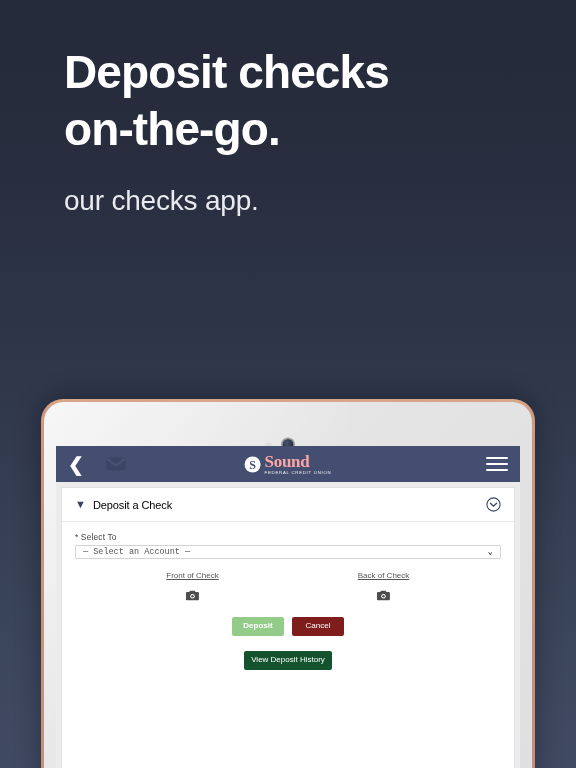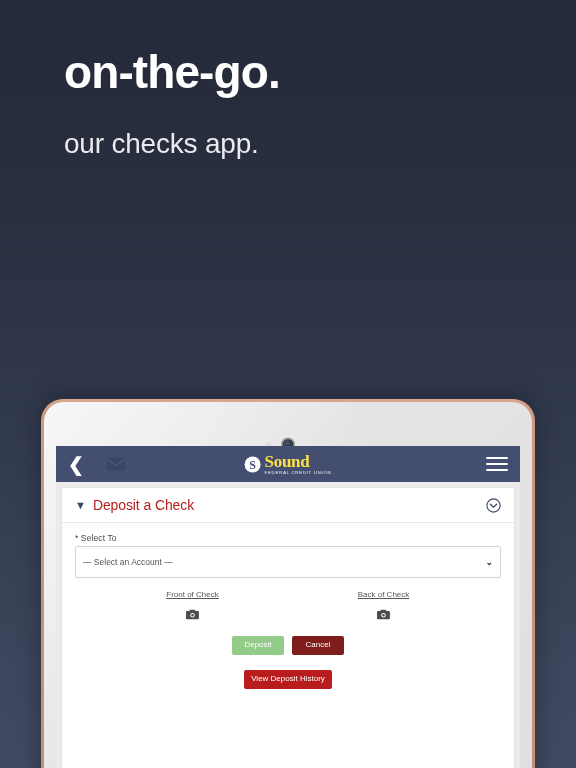--- a/index.html
+++ b/index.html
@@ -143,21 +143,21 @@
     background: #ffffff;
     color: #434e70;
     font-size: 12px;
     font-weight: bold;
     line-height: 16px;
     text-align: center;
     font-family: "Liberation Serif", serif;
   }
   .logo-text { text-align: left; }
   .logo-name {
-    color: #fde047;
+    color: #fca5a5;
     font-size: 17px;
     font-weight: bold;
     line-height: 17px;
     letter-spacing: -0.3px;
     font-family: "Liberation Serif", serif;
   }
   .logo-tag {
     color: #ffffff;
     font-size: 4.3px;
     letter-spacing: 0.75px;
@@ -194,51 +194,52 @@
     padding: 9px 13px;
     border-bottom: 1px solid #e8e8e8;
   }
   .caret {
     color: #3b4560;
     font-size: 11px;
     margin-right: 7px;
     line-height: 1;
   }
   .card-title {
-    color: #b91c1c;
-    font-size: 14px;
+    color: #000000;
+    font-size: 11px;
     letter-spacing: -0.1px;
   }
   .collapse-icon {
     margin-left: auto;
     width: 15px; height: 15px;
   }
 
   .card-body { padding: 10px 13px 0 13px; }
 
   .field-label {
     color: #464646;
     font-size: 8.5px;
     margin-bottom: 3px;
     letter-spacing: 0.1px;
   }
   .field-group { margin-bottom: 9px; }
 
   .select-box, .text-box {
     width: 100%;
-    height: 32px;
+    height: 14px;
     border: 1px solid #d3d3d3;
     border-radius: 2px;
     background: #ffffff;
     display: flex;
     align-items: center;
     padding: 0 7px;
     font-size: 8.5px;
     color: #555555;
     position: relative;
+    font-family: Liberation Mono, monospace;
   }
   .select-arrow {
     margin-left: auto;
     color: #333;
     font-size: 9px;
     line-height: 1;
     font-weight: bold;
   }
   .text-box .ph { color: #9a9a9a; }
 
@@ -277,34 +278,35 @@
     border-radius: 2px;
     color: #ffffff;
     font-size: 8px;
     font-family: "Liberation Sans", sans-serif;
     padding: 4px 0;
     width: 52px;
     text-align: center;
     cursor: pointer;
     line-height: 1.35;
   }
-  .btn-deposit { background: #93cb89; }
+  .btn-deposit { background: #93cb89; font-weight: bold; }
   .btn-cancel  { background: #7f1d1d; }
   .btn-history {
-    background: #b91c1c;
+    background: #14532d;
     width: 88px;
     margin: 15px auto 0 auto;
     display: block;
   }
 </style>
 </head>
 <body>
 
 <div class="hero">
   <div class="hero-title">
+    <div>Deposit checks</div>
     <div>on-the-go.</div>
   </div>
   <div class="hero-sub">
     <div>our checks app.</div>
   </div>
 </div>
 
 <div class="tablet">
   <div class="tablet-bezel">
     <div class="bezel-gloss"></div>

